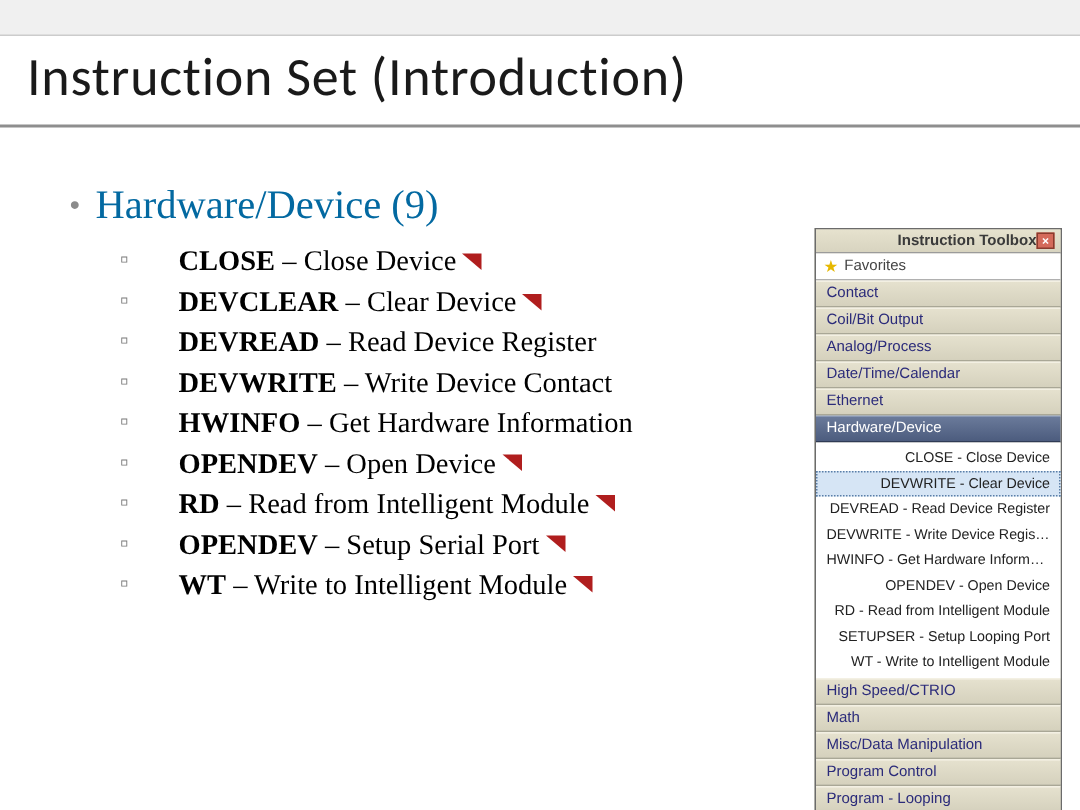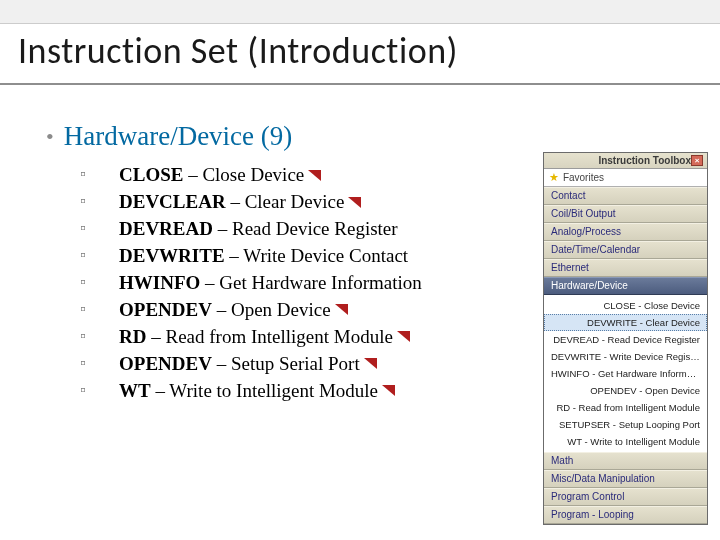--- a/index.html
+++ b/index.html
@@ -208,18 +208,19 @@
       <div class="tb-item sel">DEVWRITE - Clear Device</div>
       <div class="tb-item">DEVREAD - Read Device Register</div>
       <div class="tb-item">DEVWRITE - Write Device Register</div>
       <div class="tb-item">HWINFO - Get Hardware Information</div>
       <div class="tb-item">OPENDEV - Open Device</div>
       <div class="tb-item">RD - Read from Intelligent Module</div>
       <div class="tb-item">SETUPSER - Setup Looping Port</div>
       <div class="tb-item">WT - Write to Intelligent Module</div>
     </div>
   <div id="tb-bottom">
+      <div class="tb-cat">High Speed/CTRIO</div>
       <div class="tb-cat">Math</div>
       <div class="tb-cat">Misc/Data Manipulation</div>
       <div class="tb-cat">Program Control</div>
       <div class="tb-cat">Program - Looping</div>
     </div>
 </div>
 
 </body></html>

